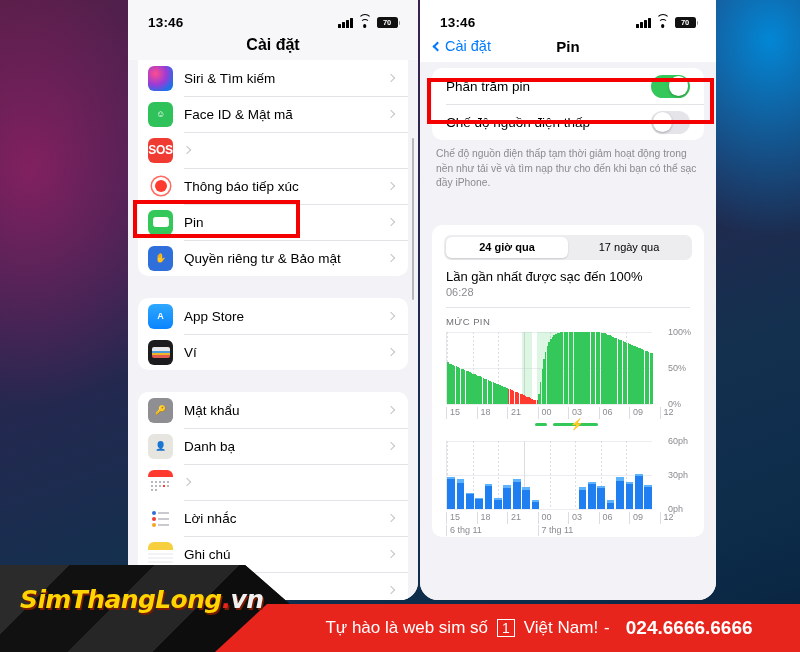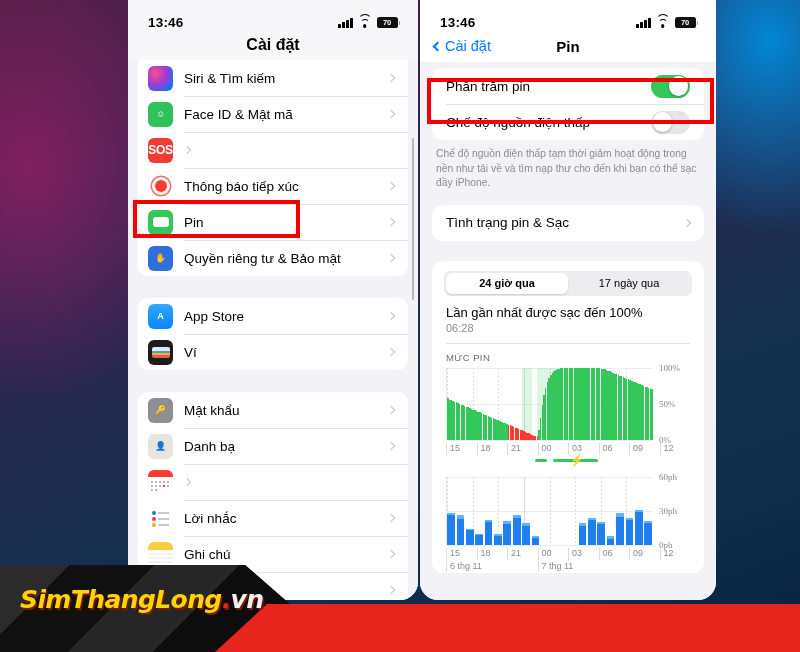--- a/index.html
+++ b/index.html
@@ -225,21 +225,21 @@
   .bar.r { background: #ff3b30; }
   .bar.b { background: #1f7ef0; }
   .bar .cap { display: block; height: 3px; background: #5eb3ff; }
   .charge-band {
     position: absolute; top: 0; bottom: 0; background: rgba(52,199,89,.17);
   }
   .ylabels {
     width: 34px; position: relative; height: 72px; margin-left: 4px;
     font-size: 9px; color: #8b8b90;
   }
-  .ylabels span { position: absolute; left: 3px; transform: translateY(-50%); font-family: Liberation Serif, serif; }
+  .ylabels span { position: absolute; left: 12px; transform: translateY(-50%); }
   .xaxis {
     display: flex; font-size: 9px; color: #8b8b90; margin-top: 3px;
     position: relative; height: 12px;
   }
   .xaxis span { position: absolute; padding-left: 3px; border-left: 1px solid #dcdce2; height: 12px; }
   .charge-strip { position: relative; height: 9px; margin-top: 1px; }
   .cs-seg { position: absolute; top: 3px; height: 3.4px; background: #34c759; border-radius: 2px; }
   .bolt {
     position: absolute; top: -2px; font-size: 11px; color: #34c759; font-weight: bold;
   }
@@ -476,26 +476,20 @@
       <div class="trow bordered">
         <span class="trow-label">Chế độ nguồn điện thấp</span>
         <span class="toggle off">
             <span class="knob"></span>
           </span>
       </div>
     </div>
 
     <div class="footnote">Chế độ nguồn điện thấp tạm thời giảm hoạt động trong nền như tải về và tìm nạp thư cho đến khi bạn có thể sạc đầy iPhone.</div>
 
-    <div class="card">
-      <div class="row-link">
-        <span class="trow-label">Tình trạng pin &amp; Sạc</span>
-        <span class="chev"></span>
-      </div>
-    </div>
 
     <div class="chart-card">
 
       <div class="segmented">
         <div class="seg active">24 giờ qua</div>
         <div class="seg">17 ngày qua</div>
       </div>
 
       <div class="last-charge">
         <div class="lc-title">Lần gần nhất được sạc đến 100%</div>
@@ -772,13 +766,20 @@
 
 <div class="hl" style="left:133px; top:200px; width:167px; height:38px;"></div>
 <div class="hl" style="left:427px; top:78px; width:287px; height:46px;"></div>
 
 <div class="banner">
   <div class="banner-black"></div>
   <div class="banner-red"></div>
   <div class="logo">
     <span>SimThangLong</span><span class="dot">.</span><span class="vn">vn</span>
   </div>
+  <div class="banner-text">
+    <span>Tự hào là web sim số</span>
+    <span class="boxnum">1</span>
+    <span>Việt Nam!</span>
+    <span>-</span>
+    <span class="phone-num">024.6666.6666</span>
+  </div>
 </div>
 
 </body></html>

